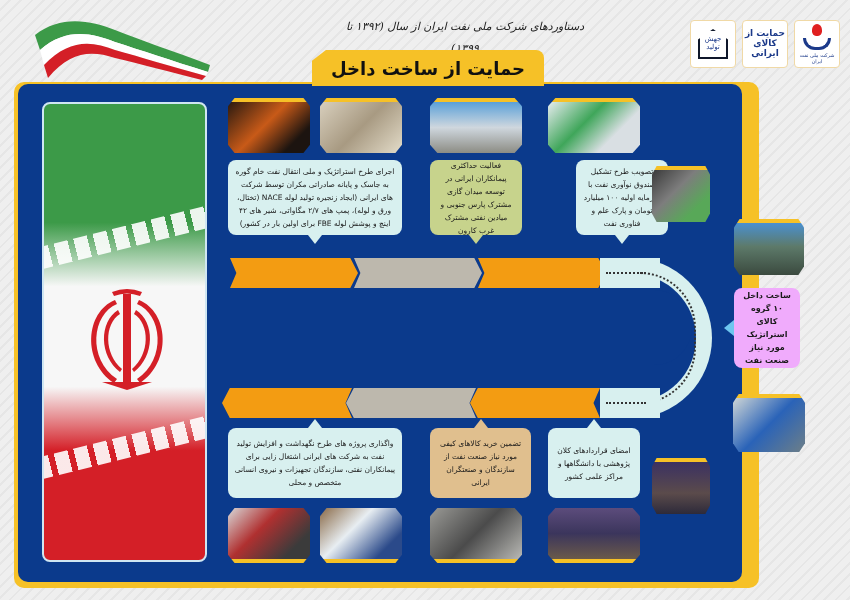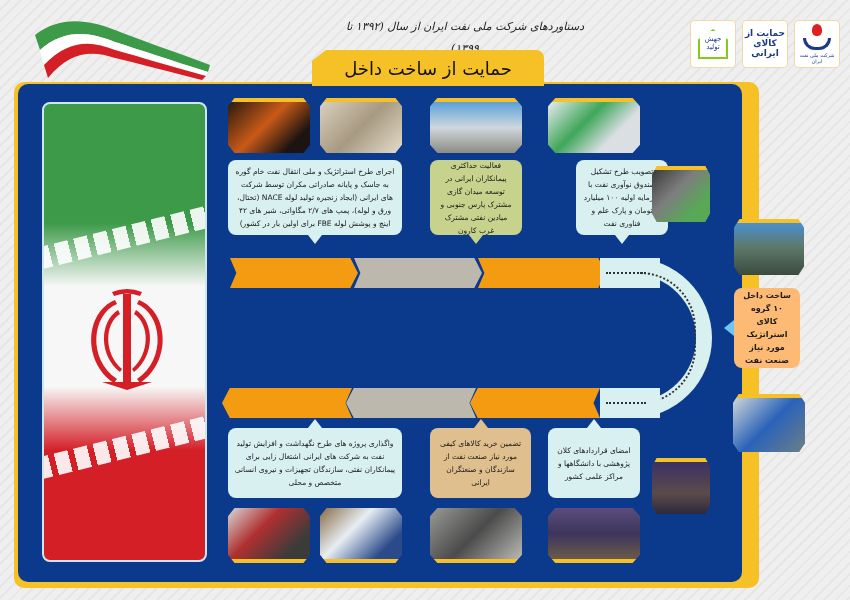--- a/index.html
+++ b/index.html
@@ -15,31 +15,31 @@
     left: 335px; top: 16px; width: 260px; height: 22px; direction: rtl;
     font-family: "DejaVu Serif", serif; font-style: italic; font-size: 11px; color: #222;
     text-align: center; line-height: 22px;
   }
   .title-tab {
     left: 312px; top: 50px; width: 232px; height: 36px;
     background: #f6c127; border-radius: 8px 8px 0 0;
     clip-path: polygon(6% 0, 100% 0, 100% 100%, 0 100%, 0 30%);
     display: flex; align-items: center; justify-content: center;
   }
-  .title-text { direction: rtl; font-weight: normal; font-size: 18px; color: #111; }
+  .title-text { direction: rtl; font-weight: bold; font-size: 18px; color: #111; }
 
   .logos { right: 10px; top: 20px; display: flex; gap: 6px; direction: ltr; }
   .logo {
     width: 46px; height: 48px; background: #fff; border: 1px solid #f0d9a6; border-radius: 4px;
     display: flex; flex-direction: column; align-items: center; justify-content: center;
     font-size: 7px; color: #1c3a8a; direction: rtl; text-align: center; line-height: 1.1;
   }
   .logo .flame { width: 10px; height: 12px; background: #e02020; border-radius: 50% 50% 40% 40%; }
   .logo .nioc { width: 28px; height: 12px; border: 3px solid #1c3a8a; border-top: none; border-radius: 0 0 14px 14px; margin-top: 2px; }
-  .logo .house { width: 30px; height: 30px; border: 2px solid #84cc16; clip-path: polygon(50% 0, 100% 35%, 100% 100%, 0 100%, 0 35%); display:flex; align-items:center; justify-content:center; font-size:7px; color:#1c3a8a; }
+  .logo .house { width: 30px; height: 30px; border: 2px solid #0f172a; clip-path: polygon(50% 0, 100% 35%, 100% 100%, 0 100%, 0 35%); display:flex; align-items:center; justify-content:center; font-size:7px; color:#1c3a8a; }
 
   
   .ribbon { left: 30px; top: 10px; width: 185px; height: 70px; }
 
   
   .panel-shadow {
     left: 12px; top: 80px; width: 780px; height: 505px;
     background: #f6c127; border-radius: 10px;
   }
   .panel {
@@ -77,21 +77,21 @@
 
   
   .callout {
     border-radius: 8px; direction: rtl; text-align: center;
     font-size: 7.5px; line-height: 13px; color: #1a1a1a; padding: 6px 6px;
     display: flex; align-items: center; justify-content: center;
   }
   .c-light { background: #d8f0ef; }
   .c-green { background: #c7d38c; }
   .c-tan { background: #e0bf8e; }
-  .c-blue { background: #fdba74; font-weight: bold; font-size: 8px; }
+  .c-blue { background: #f0abfc; font-weight: bold; font-size: 8px; }
   .tail-down::after, .tail-up::after, .tail-right::after {
     content: ""; position: absolute; width: 0; height: 0;
   }
   .tail-down::after { left: 50%; bottom: -9px; margin-left: -7px; border-left: 7px solid transparent; border-right: 7px solid transparent; border-top: 9px solid var(--c); }
   .tail-up::after { left: 50%; top: -9px; margin-left: -7px; border-left: 7px solid transparent; border-right: 7px solid transparent; border-bottom: 9px solid var(--c); }
   .tail-left::after { content:""; position:absolute; left: -10px; top: 50%; margin-top: -8px; border-top: 8px solid transparent; border-bottom: 8px solid transparent; border-right: 10px solid var(--c); }
 
   
   .seg { height: 30px; }
   .seg-orange { background: #f39c12; }

